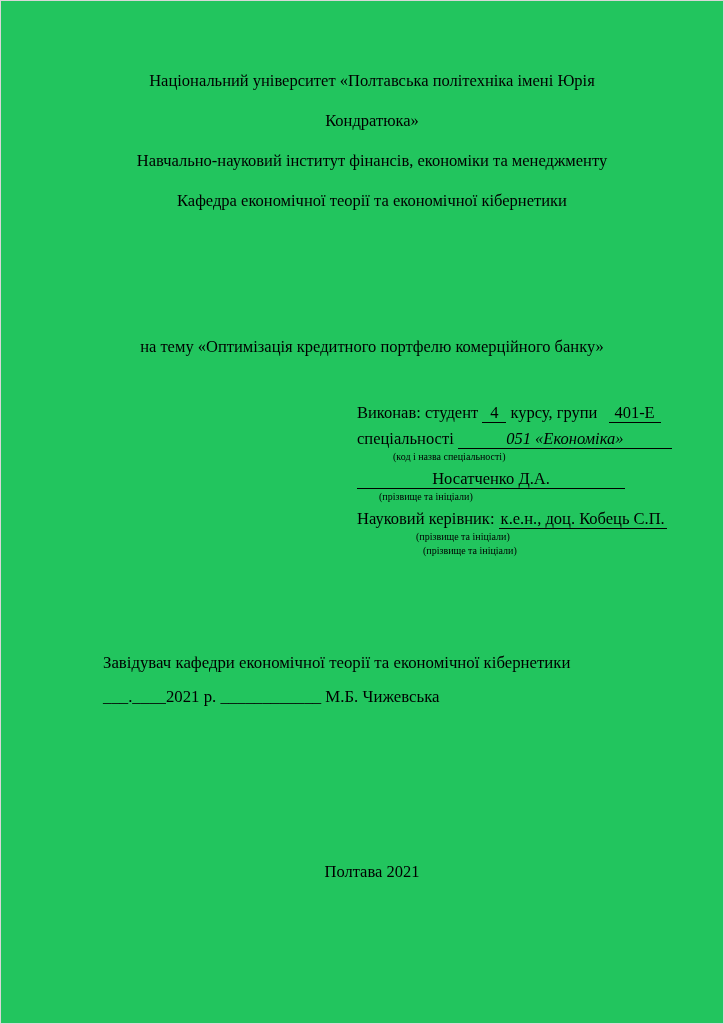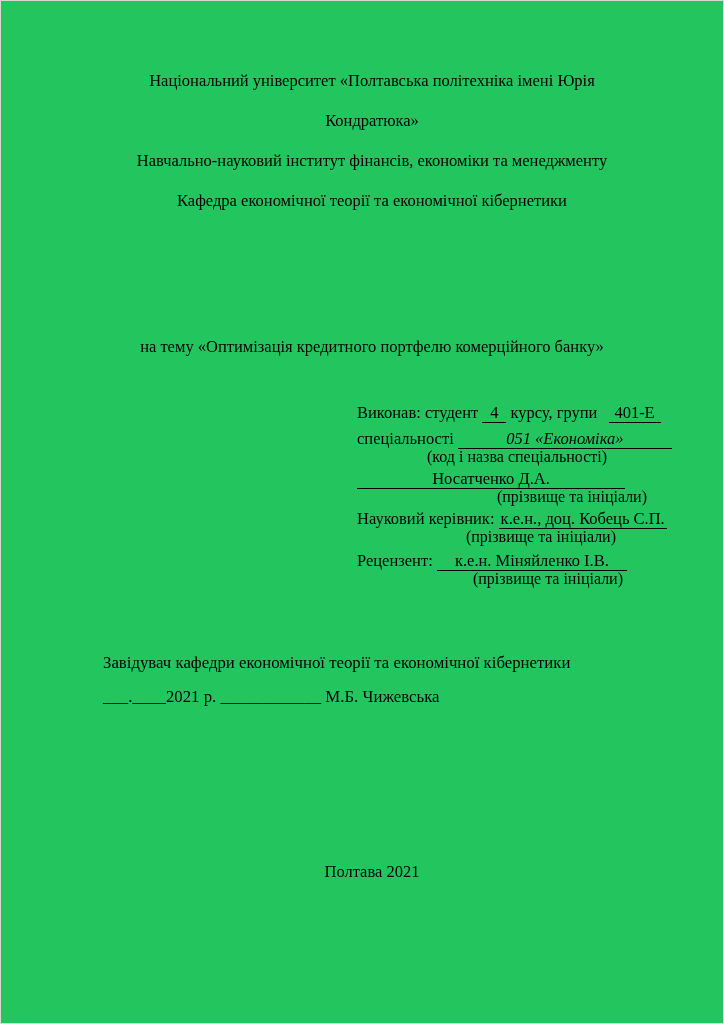--- a/index.html
+++ b/index.html
@@ -47,21 +47,21 @@
   .blank {
     display:inline-block; border-bottom:1px solid #000;
     text-align:center; line-height:19px;
   }
   .course { min-width:24px; }
   .group  { min-width:52px; margin-left:7px; }
   .specialty { min-width:214px; font-style:italic; }
   .student-line { width:268px; }
   .value-ul { border-bottom:1px solid #000; padding:0 2px; }
   .reviewer-val { min-width:190px; }
-  .cap { display:block; font-size:16px; line-height:14px; text-align:right; }
+  .cap { display:block; font-size:10px; line-height:14px; text-align:left; }
   .cap-spec { width:214px; margin-left:36px; }
   .cap-name { width:268px; margin-left:22px; }
   .cap-sup  { width:200px; margin-left:59px; }
   .cap-rev  { width:200px; margin-left:66px; }
   
   .approval {
     position:absolute; top:645px; left:102px; right:60px;
     font-size:16.8px; line-height:34px;
   }
   
@@ -98,24 +98,20 @@
     <span class="cap cap-spec">(код і назва спеціальності)</span>
     <div class="x-line m4">
       <span class="blank student-line">Носатченко Д.А.</span>
     </div>
     <span class="cap cap-name">(прізвище та ініціали)</span>
     <div class="x-line m4">
       <span>Науковий керівник:</span>
       <span class="value-ul">к.е.н., доц. Кобець С.П.</span>
     </div>
     <span class="cap cap-sup">(прізвище та ініціали)</span>
-    <div class="x-line m6">
-      <span>Рецензент:</span>
-      <span class="blank reviewer-val">к.е.н. Міняйленко І.В.</span>
-    </div>
     <span class="cap cap-rev">(прізвище та ініціали)</span>
   </div>
 
   <div class="approval">
     <div>Завідувач кафедри економічної теорії та економічної кібернетики</div>
     <div>___.____2021 р. ____________ М.Б. Чижевська</div>
   </div>
 
   <div class="footer">Полтава 2021</div>
 

